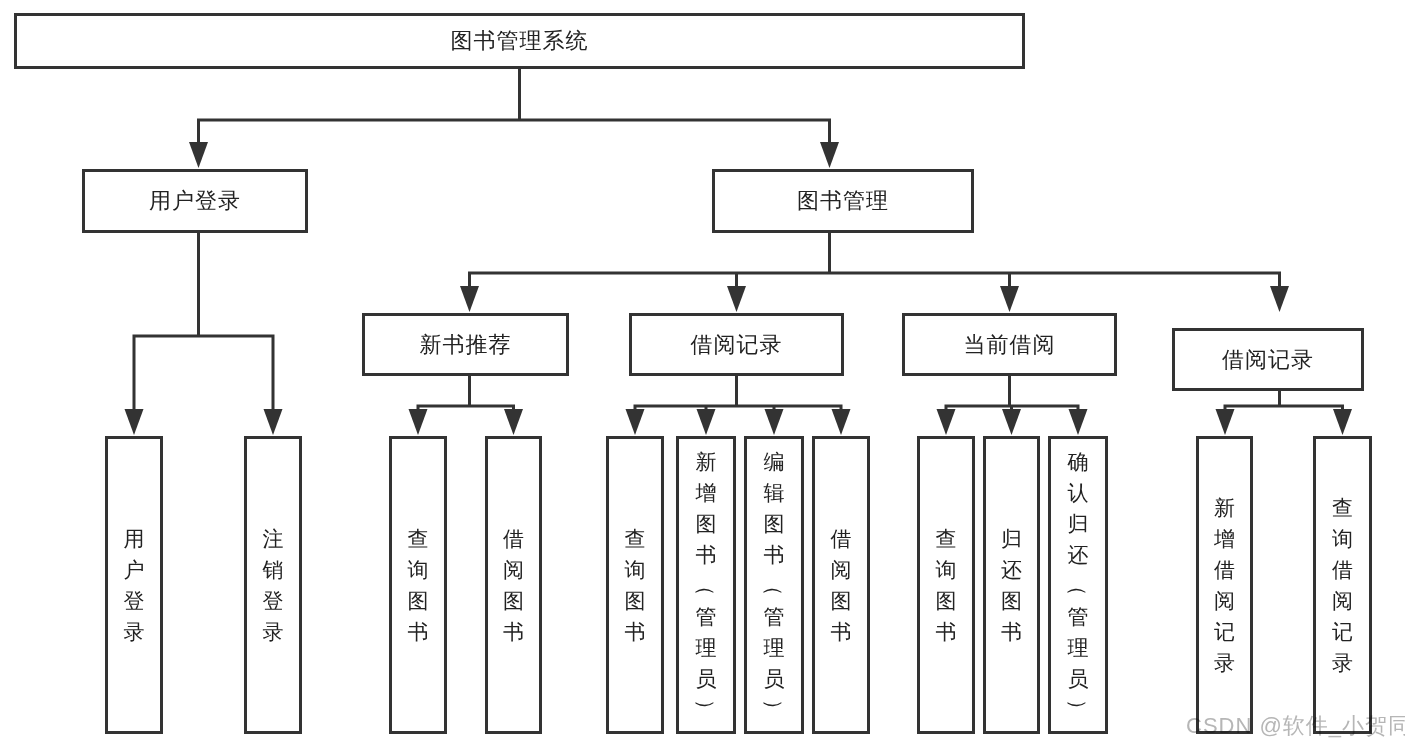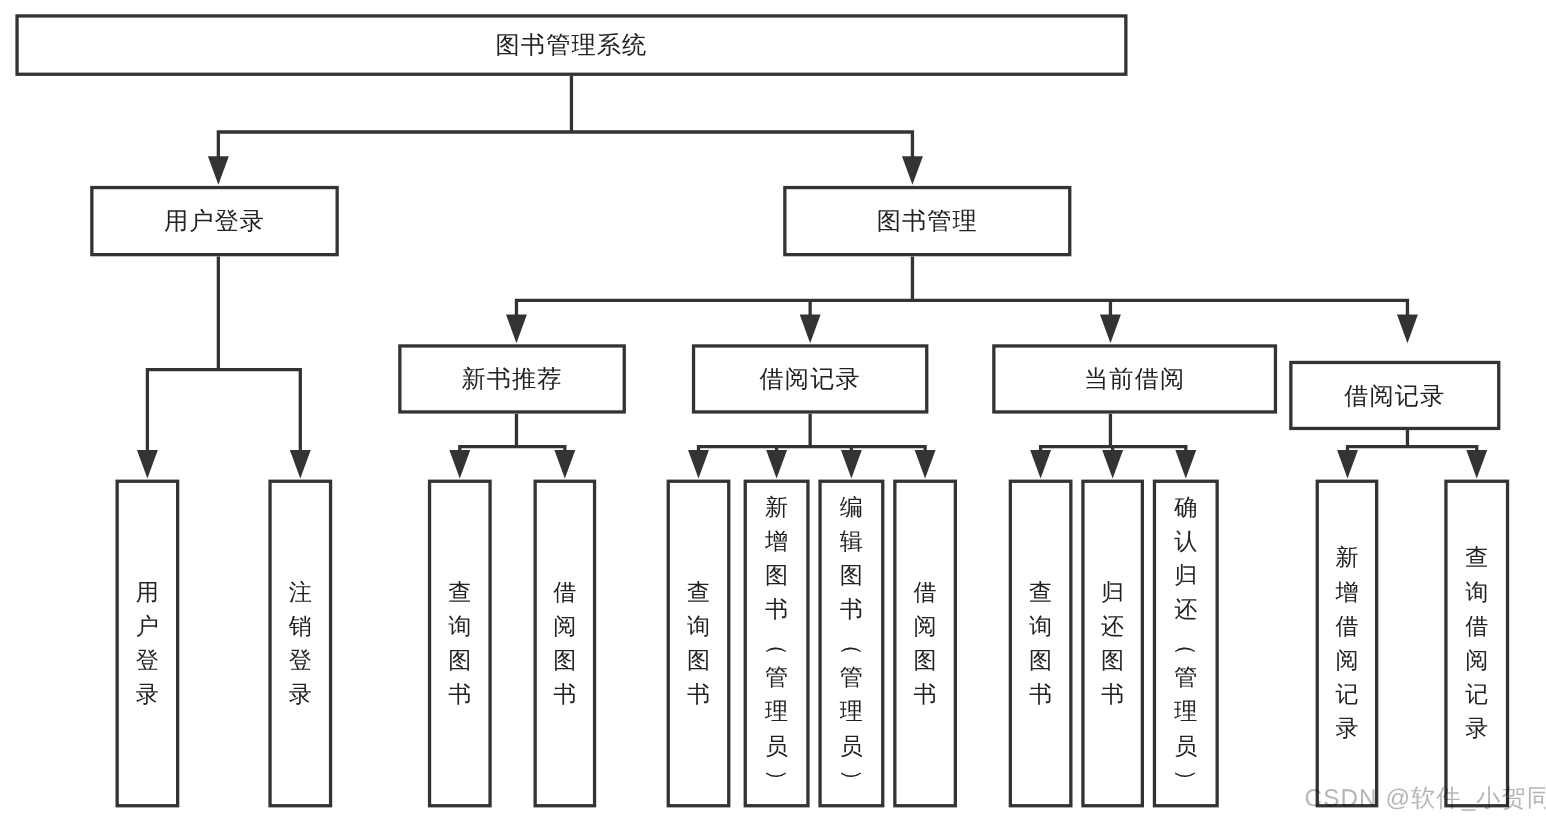--- a/index.html
+++ b/index.html
@@ -90,21 +90,21 @@
     </g>
   </svg>
 
   <div class="hnode" style="left:14px;top:13px;width:1011px;height:56px">图书管理系统</div>
 
   <div class="hnode" style="left:82px;top:169px;width:226px;height:64px">用户登录</div>
   <div class="hnode" style="left:712px;top:169px;width:262px;height:64px">图书管理</div>
 
   <div class="hnode" style="left:362px;top:313px;width:207px;height:63px">新书推荐</div>
   <div class="hnode" style="left:629px;top:313px;width:215px;height:63px">借阅记录</div>
-  <div class="hnode" style="left:902px;top:313px;width:259px;height:63px">当前借阅</div>
+  <div class="hnode" style="left:902px;top:313px;width:215px;height:63px">当前借阅</div>
   <div class="hnode" style="left:1172px;top:328px;width:192px;height:63px">借阅记录</div>
 
   <div class="vnode" style="left:105px">
       <span class="vchar">用</span>
       <span class="vchar">户</span>
       <span class="vchar">登</span>
       <span class="vchar">录</span>
     </div>
   <div class="vnode" style="left:244px">
       <span class="vchar">注</span>

